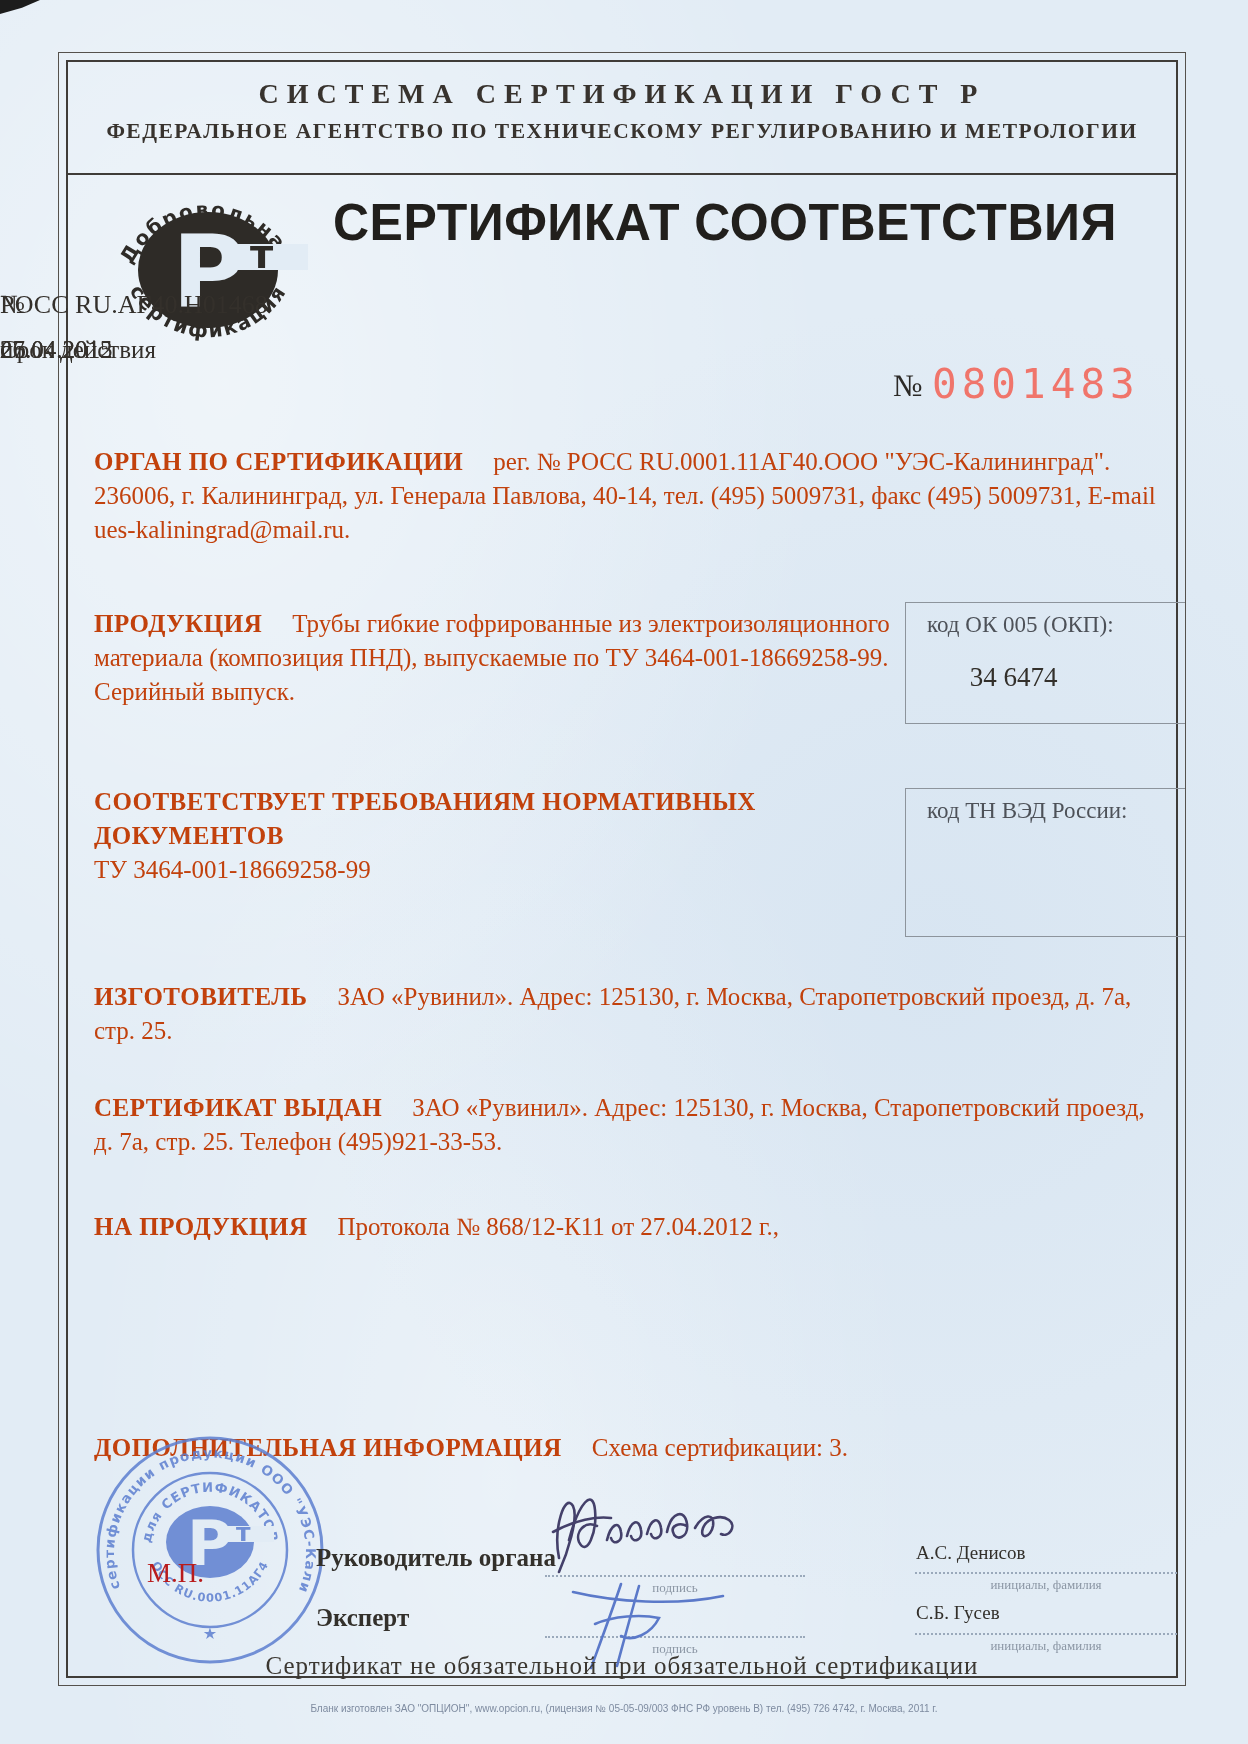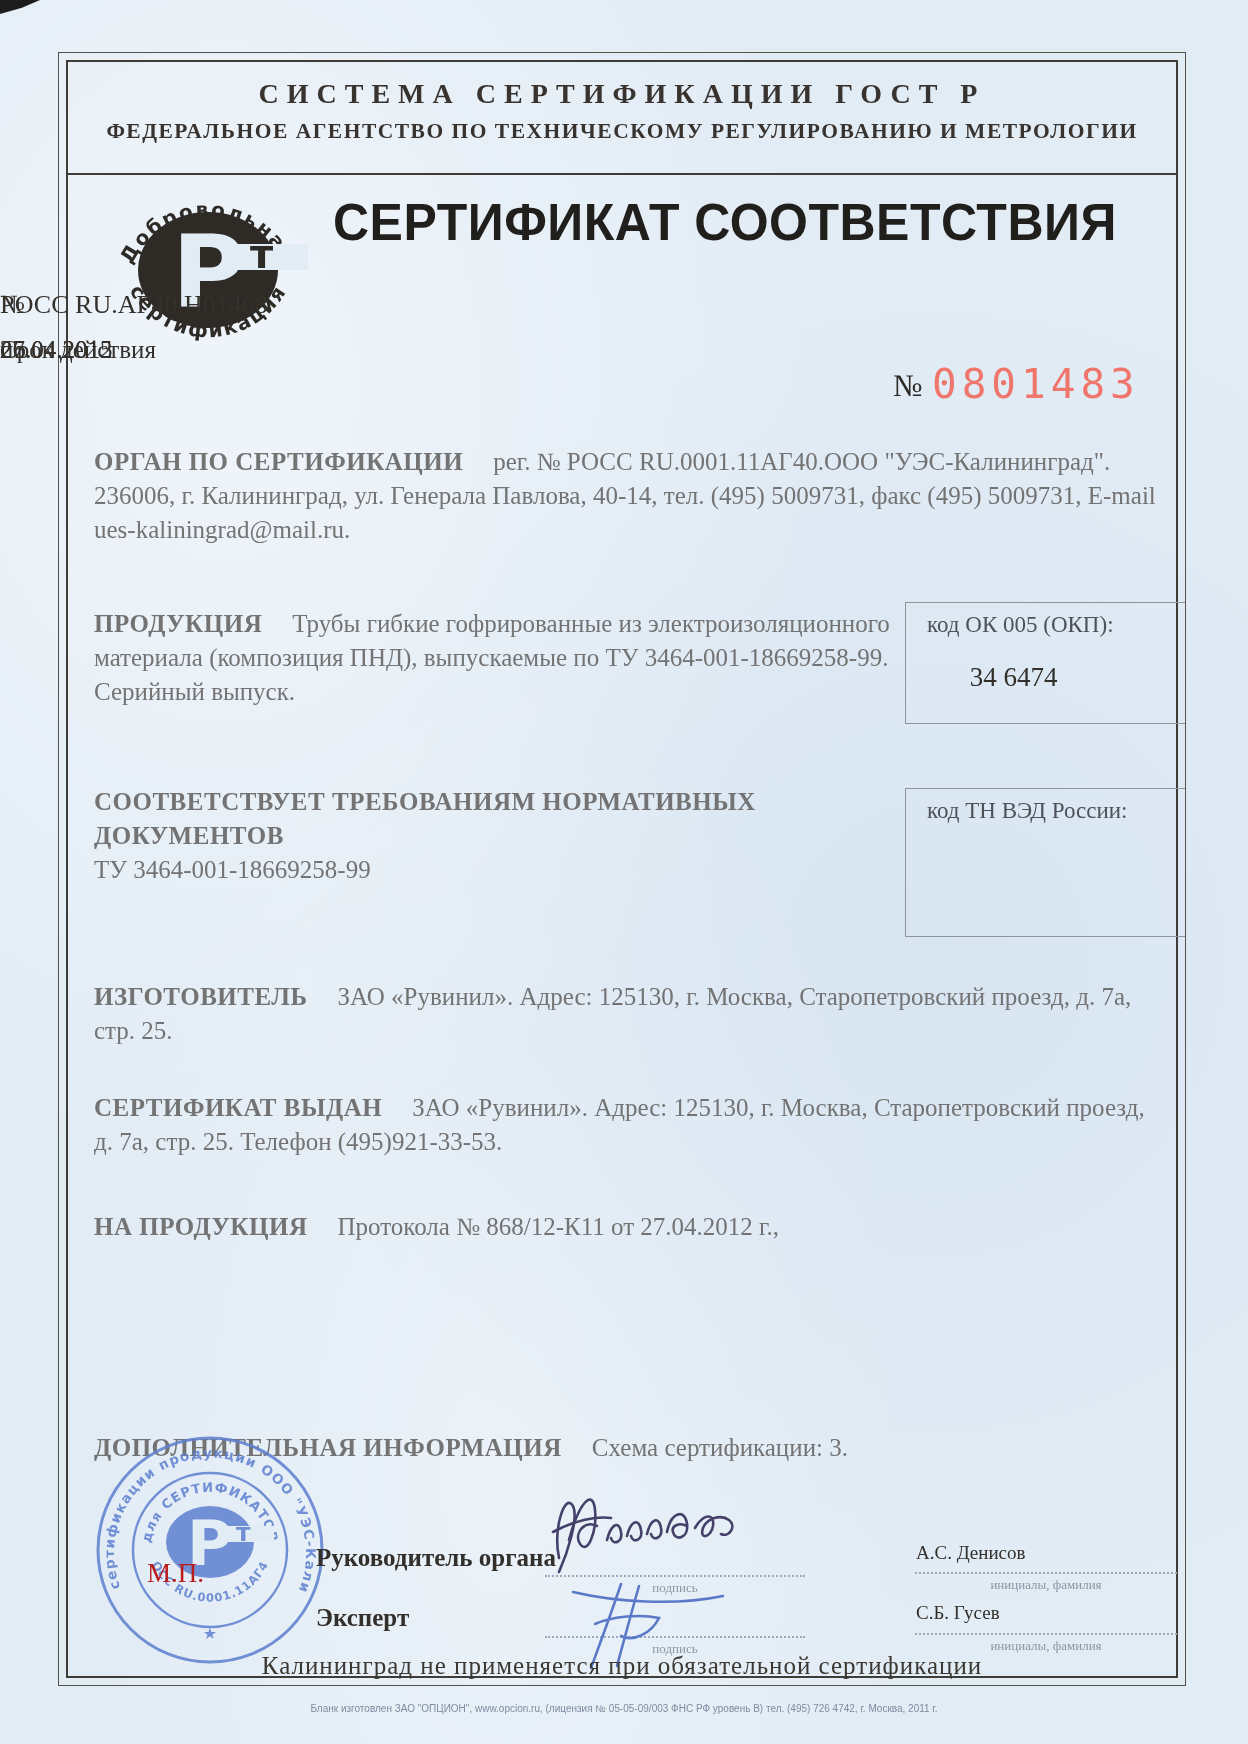--- a/index.html
+++ b/index.html
@@ -27,21 +27,21 @@
   
   .doc-title{left:333px;top:192px;font-family:"Liberation Sans", sans-serif;
       font-weight:bold;font-size:50px;letter-spacing:.5px;color:#211f1c;
       transform:scaleY(1.04);transform-origin:top left;white-space:nowrap;}
   .numrow{top:290px;font-size:26px;}
   .validity{top:336px;font-size:25px;white-space:nowrap;}
   .serial-no{left:893px;top:368px;font-size:31px;color:#2c2a27;}
   .serial-val{left:932px;top:360px;font-family:"DejaVu Sans Mono", monospace;
       font-size:41px;letter-spacing:5px;color:#f0756b;white-space:nowrap;}
   
-  .sec{left:94px;font-size:25px;line-height:34px;color:#737373;}
+  .sec{left:94px;font-size:25px;line-height:34px;color:#c2410c;}
   .sec b.lbl{font-weight:bold;margin-right:30px;letter-spacing:.5px;}
   .sec1{top:420px;width:1064px;}
   .sec2{top:582px;width:838px;}
   .sec3{top:760px;width:830px;}
   .sec3 .tu{display:block;}
   .sec4{top:955px;width:1064px;}
   .sec5{top:1066px;width:1064px;}
   .sec6{top:1185px;width:1060px;}
   .sec7{top:1406px;width:1064px;}
   
@@ -218,14 +218,14 @@
 </svg>
 <svg class="abs sig2-svg" width="200" height="110" viewBox="0 0 200 110">
   <g stroke="#5b79c9" stroke-width="2.6" fill="none" stroke-linecap="round">
     <path d="M18,30 C60,40 120,44 168,34"></path>
     <path d="M66,22 C56,52 44,84 36,106"></path>
     <path d="M84,24 C76,52 68,82 62,104"></path>
     <path d="M40,62 C58,54 86,52 104,56 C96,72 78,80 66,74"></path>
   </g>
 </svg>
 
-<div class="abs note">Калининград не применяется при обязательной сертификации</div>
+<div class="abs note">Сертификат не обязательной при обязательной сертификации</div>
 <div class="abs fineprint">Бланк изготовлен ЗАО "ОПЦИОН", www.opcion.ru, (лицензия № 05-05-09/003 ФНС РФ уровень В) тел. (495) 726 4742, г. Москва, 2011 г.</div>
 
 </body></html>

